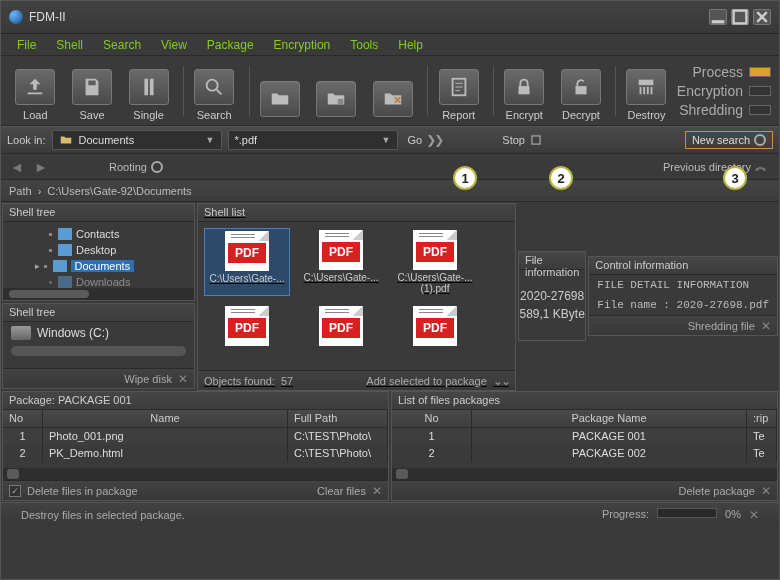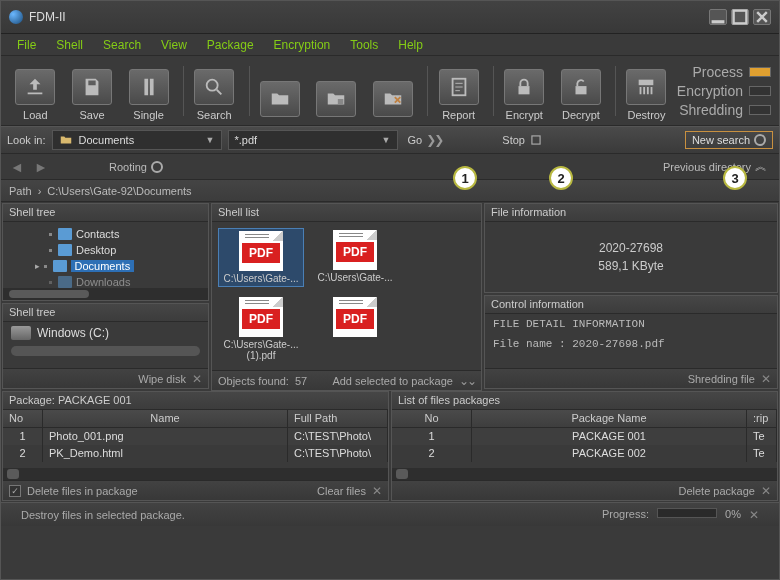--- a/index.html
+++ b/index.html
@@ -66,32 +66,32 @@
   .tree .trow .bullet { display:inline-block;width:3px;height:3px;background:#888;margin-right:2px; }
   .tree .trow .ticon { width:14px;height:12px;background:#5a9bd4;border-radius:1px; }
   .tree .trow.sel .lbl { background:#2d6fb5; color:#fff; padding:0 4px; }
   .hscroll { height:12px; background:#2e2e2e; display:flex; align-items:center; }
   .hscroll .thumb { height:8px; width:80px; background:#5a5a5a; border-radius:4px; margin-left:6px; }
 
   .drive { display:flex; align-items:center; gap:6px; padding:4px 8px; font-size:12px; color:#ddd; }
   .drive .dicon { width:20px;height:14px;background:linear-gradient(#999,#666);border-radius:2px; }
   .drivebar { height:10px; margin:2px 8px; background:#555; border-radius:5px; }
 
-  .midcol { width:273px; }
+  .midcol { width:344px;text-decoration:underline; }
   .midcol .panel { height:100%; }
   .filegrid { flex:1; padding:6px; display:flex; flex-wrap:wrap; gap:8px; align-content:flex-start; overflow:hidden; }
   .fileitem { width:86px; display:flex; flex-direction:column; align-items:center; font-size:10px; color:#ccc; text-align:center; cursor:pointer; padding:2px; }
   .fileitem.sel { background:#2d4a6b; border:1px solid #4a7fb5; }
   .pdf { width:44px; height:40px; background:#fff; position:relative; margin-bottom:2px; }
   .pdf::before { content:""; position:absolute; left:3px; top:12px; right:3px; height:20px; background:#d92020; }
   .pdf .t { position:absolute; left:0; right:0; top:15px; color:#fff; font-weight:bold; font-size:12px; text-align:center; }
   .pdf .fold { position:absolute; right:0; top:0; width:10px;height:10px; background:linear-gradient(135deg,#fff 49%,#ccc 50%); }
   .pdf .bars { position:absolute; left:6px; top:3px; right:14px; height:6px; background:repeating-linear-gradient(#888 0 1px, transparent 1px 3px); }
 
-  .rightcol { flex:1; display:flex; flex-direction:column; }
+  .rightcol { flex:1; display:flex; flex-direction:row;align-items:center; }
   .rightcol .panel:first-child { height:90px; }
   .rightcol .panel:last-child { flex:1; }
   .infobox { flex:1; display:flex; flex-direction:column; align-items:center; justify-content:center; color:#ccc; font-size:12px; gap:4px; }
   .mono { font-family: "Courier New", monospace; font-size:11px; color:#bbb; padding:4px 8px; white-space:nowrap; overflow:hidden; }
 
   
   .bottom { display:flex; height:112px; }
   .bottom .panel { flex:1; }
   .thead { display:flex; height:18px; background:linear-gradient(#4a4a4a,#3e3e3e); font-size:11px; color:#ccc; border-bottom:1px solid #2a2a2a; }
   .thead .th, .trow2 .td { padding:2px 6px; border-right:1px solid #2a2a2a; overflow:hidden; white-space:nowrap; }

